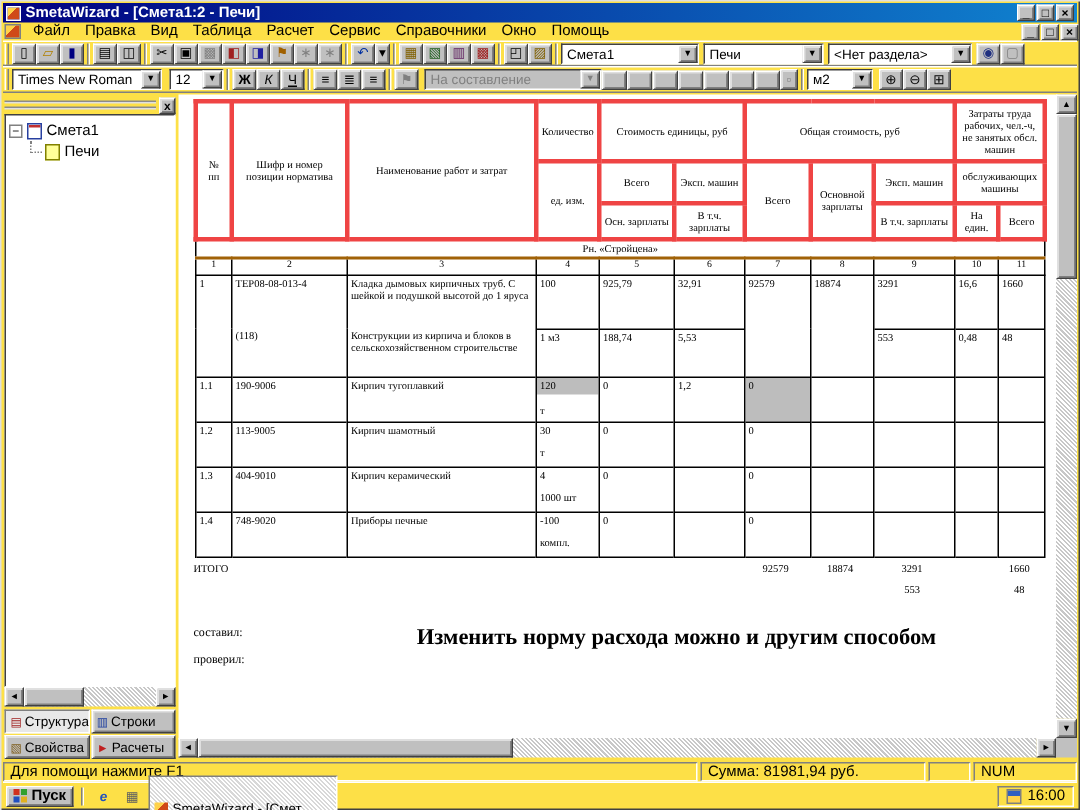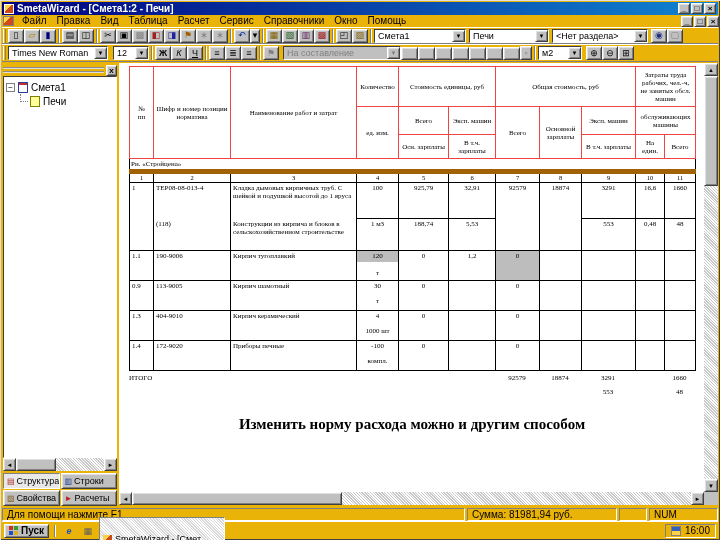--- a/index.html
+++ b/index.html
@@ -1,18 +1,18 @@
 <!DOCTYPE html>
 <html><head>
 <meta charset="utf-8">
 <style>
   * { margin:0; padding:0; box-sizing:border-box; }
   html,body { width:720px; height:540px; overflow:hidden; background:#000; }
   #screen {
-    position:relative; width:720px; height:540px; background:#eab308;
+    position:relative; width:720px; height:540px; background:#fde047;
     font-family:"Liberation Sans", sans-serif; font-size:10px; color:#000;
     box-shadow: inset 1px 1px 0 #dfdfdf, inset -1px -1px 0 #404040;
   }
   .raised { background:#c0c0c0; border:1px solid; border-color:#ffffff #404040 #404040 #ffffff;
             box-shadow: inset 1px 1px 0 #dfdfdf, inset -1px -1px 0 #808080; }
   .sunken { border:1px solid; border-color:#808080 #ffffff #ffffff #808080; }
   .deep   { border:1px solid; border-color:#404040 #ffffff #ffffff #404040; background:#fff; }
 
   
   .titlebar { position:absolute; top:2px; left:2px; right:2px; height:13px;
@@ -81,28 +81,28 @@
   .vthumb { left:0; right:0; top:0; height:110px; bottom:auto; }
   .hthumb { left:0; width:210px; }
   .corner { background:#c0c0c0; }
 
   
   table.est { border-collapse:collapse; table-layout:fixed; width:566px;
               font-family:"Liberation Serif", serif; font-size:7px; }
   table.est td, table.est th { border-left:1px solid #000; border-right:1px solid #000; vertical-align:top;
               padding:1px 2px; font-weight:normal; overflow:hidden; }
   table.est { border:1px solid #000; }
-  tr.hdr th { border:1px solid #ef4444; text-align:center; vertical-align:middle; white-space:pre-line; }
+  tr.hdr th { border:3px solid #ef4444; text-align:center; vertical-align:middle; white-space:pre-line; }
   tr.hA th { height:40px; }
   tr.hB th { height:28px; }
   tr.hC th { height:24px; }
-  tr.secrow td { border-top:1px solid #000; border-bottom:5px solid #a16207; height:12px; padding:1px; }
+  tr.secrow td { border-top:1px solid #000; border-bottom:2px solid #a16207; text-align:center; height:12px; padding:1px; }
   tr.numrow td { border:1px solid #000; text-align:center; height:11px; font-size:6.5px; padding:0; }
   td.c-num { text-align:left; }
-  td.c-qty, td.v { text-align:center; }
+  td.c-qty, td.v { text-align:left; }
   .qu { margin-top:7px; }
   tr.r-main td { height:36px; }
   tr.r-sub td { height:32px; }
   tr.r-res td { height:30px; border-top:1px solid #000; }
   tr.r-sub td.c-qty, tr.r-sub td.v5, tr.r-sub td.v6, tr.r-sub td.v9, tr.r-sub td.v10, tr.r-sub td.v11 { border-top:1px solid #000; }
   .gray { background:#bdbdbd; }
   td.c-qty .qv.gray { margin:-1px -2px 0 -2px; padding:1px 2px 2px 2px; }
 
   
   .itogo-row { display:flex; width:566px; font-family:"Liberation Serif", serif; font-size:7px; margin-top:3px; }
@@ -411,21 +411,21 @@
                 </td>
     <td class="v v5">0</td>
     <td class="v v6">1,2</td>
     <td class="v v7 gray">0</td>
     <td class="v v8"></td>
     <td class="v v9"></td>
     <td class="v v10"></td>
     <td class="v v11"></td>
   </tr>
               <tr class="data-row r-res">
-    <td class="c-num">0.9</td>
+    <td class="c-num">1.2</td>
     <td class="c-code">113-9005</td>
     <td class="c-name">Кирпич шамотный</td>
     <td class="c-qty">
                   <div class="qv">30</div>
                   <div class="qu">т</div>
                 </td>
     <td class="v v5">0</td>
     <td class="v v6"></td>
     <td class="v v7">0</td>
     <td class="v v8"></td>
@@ -444,21 +444,21 @@
     <td class="v v5">0</td>
     <td class="v v6"></td>
     <td class="v v7">0</td>
     <td class="v v8"></td>
     <td class="v v9"></td>
     <td class="v v10"></td>
     <td class="v v11"></td>
   </tr>
               <tr class="data-row r-res">
     <td class="c-num">1.4</td>
-    <td class="c-code">172-9020</td>
+    <td class="c-code">748-9020</td>
     <td class="c-name">Приборы печные</td>
     <td class="c-qty">
                   <div class="qv">-100</div>
                   <div class="qu">компл.</div>
                 </td>
     <td class="v v5">0</td>
     <td class="v v6"></td>
     <td class="v v7">0</td>
     <td class="v v8"></td>
     <td class="v v9"></td>
@@ -479,20 +479,24 @@
         <div class="itogo-row" style="margin-top:6px">
           <span class="it-label"></span>
           <span class="it7"></span>
           <span class="it8"></span>
           <span class="it9">553</span>
           <span class="it10"></span>
           <span class="it11">48</span>
         </div>
 
         <div class="doc-footer">
+          <div class="sign-col">
+            <div>составил:</div>
+            <div>проверил:</div>
+          </div>
           <div class="caption">Изменить норму расхода можно и другим способом</div>
         </div>
       </div>
 
       <div class="vscroll">
         <span class="sb-btn raised">▲</span>
         <span class="sb-track">
             <span class="sb-thumb vthumb raised"></span>
           </span>
         <span class="sb-btn raised">▼</span>

